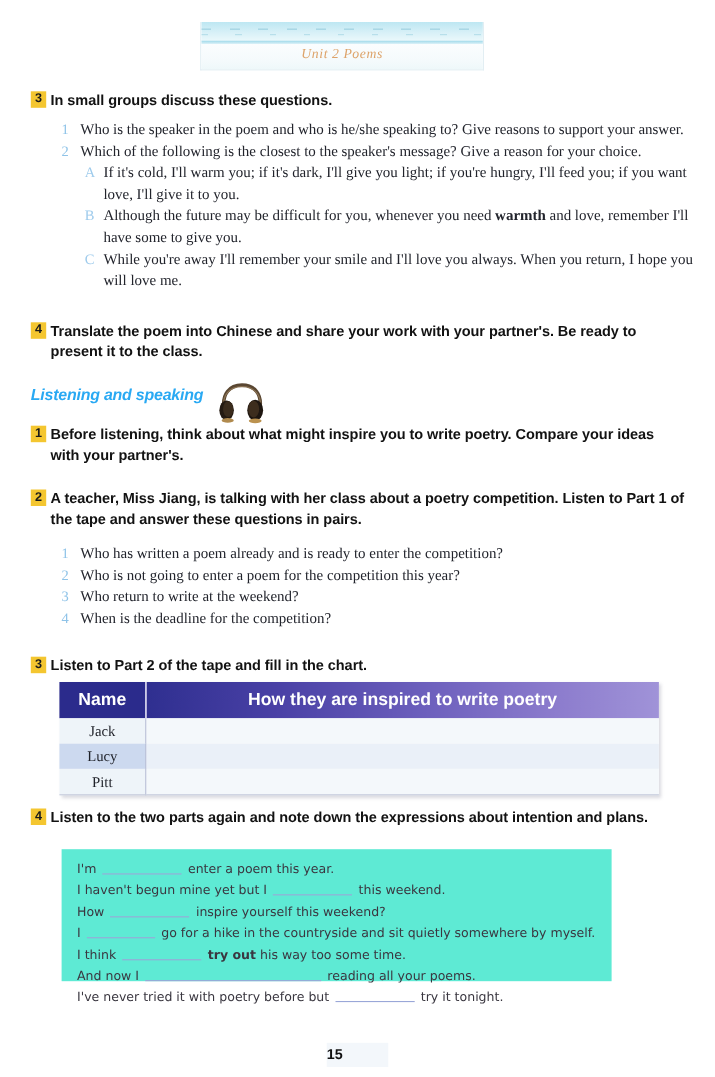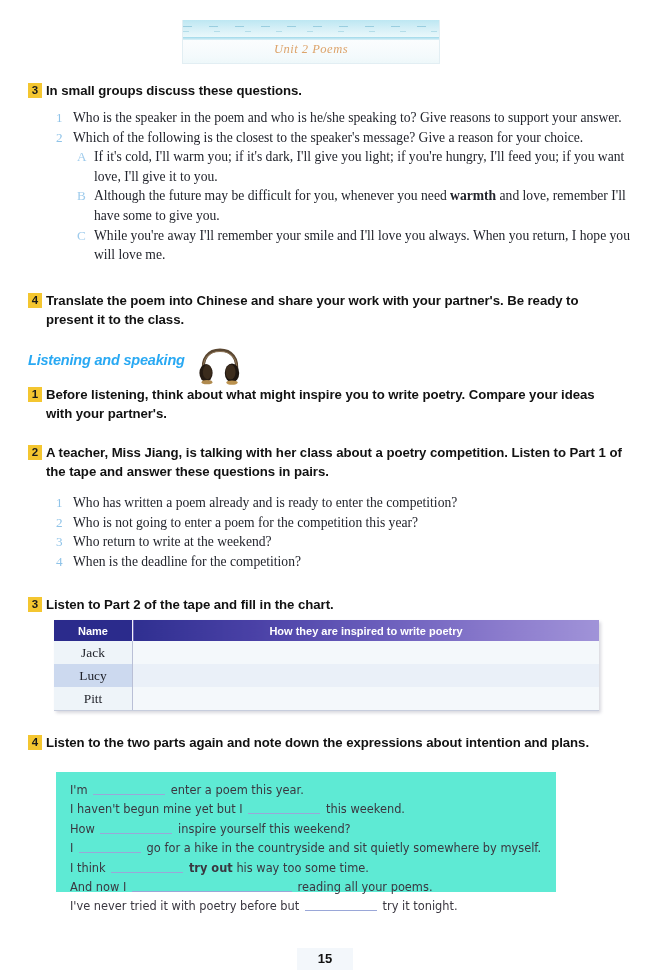--- a/index.html
+++ b/index.html
@@ -154,24 +154,24 @@
     box-sizing: border-box;
     border-collapse: collapse;
     box-shadow: 2px 2px 3px rgba(120,120,140,.28);
   }
   .chart table {
     width: 100%;
     border-collapse: collapse;
     table-layout: fixed;
   }
   .chart th {
-    height: 21px;
+    height: 33px;
     font-family: "Liberation Sans", sans-serif;
     font-weight: bold;
-    font-size: 11px;
+    font-size: 16px;
     color: #ffffff;
     text-align: center;
     padding: 0;
   }
   .th-name {
     width: 78px;
     background: #2b2b8c;
     border-right: 1px solid #f2f2fa;
   }
   .th-how {
@@ -230,21 +230,21 @@
     position: absolute;
     left: 297px;
     top: 948px;
     width: 56px;
     height: 22px;
     background: #f3f7fb;
     font-family: "Liberation Sans", sans-serif;
     font-weight: bold;
     font-size: 13px;
     color: #111111;
-    text-align: center;
+    text-align: left;
     line-height: 22px;
   }
 </style>
 </head>
 <body>
 
 <div class="banner">
   <div class="banner-sky"></div>
   <div class="banner-strip"></div>
   <div class="banner-body"></div>

